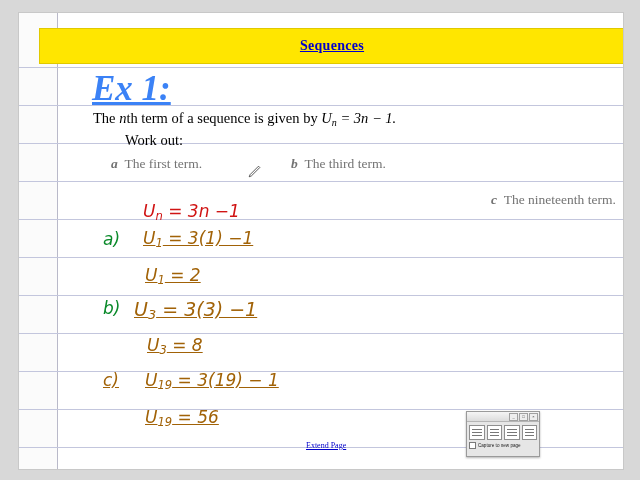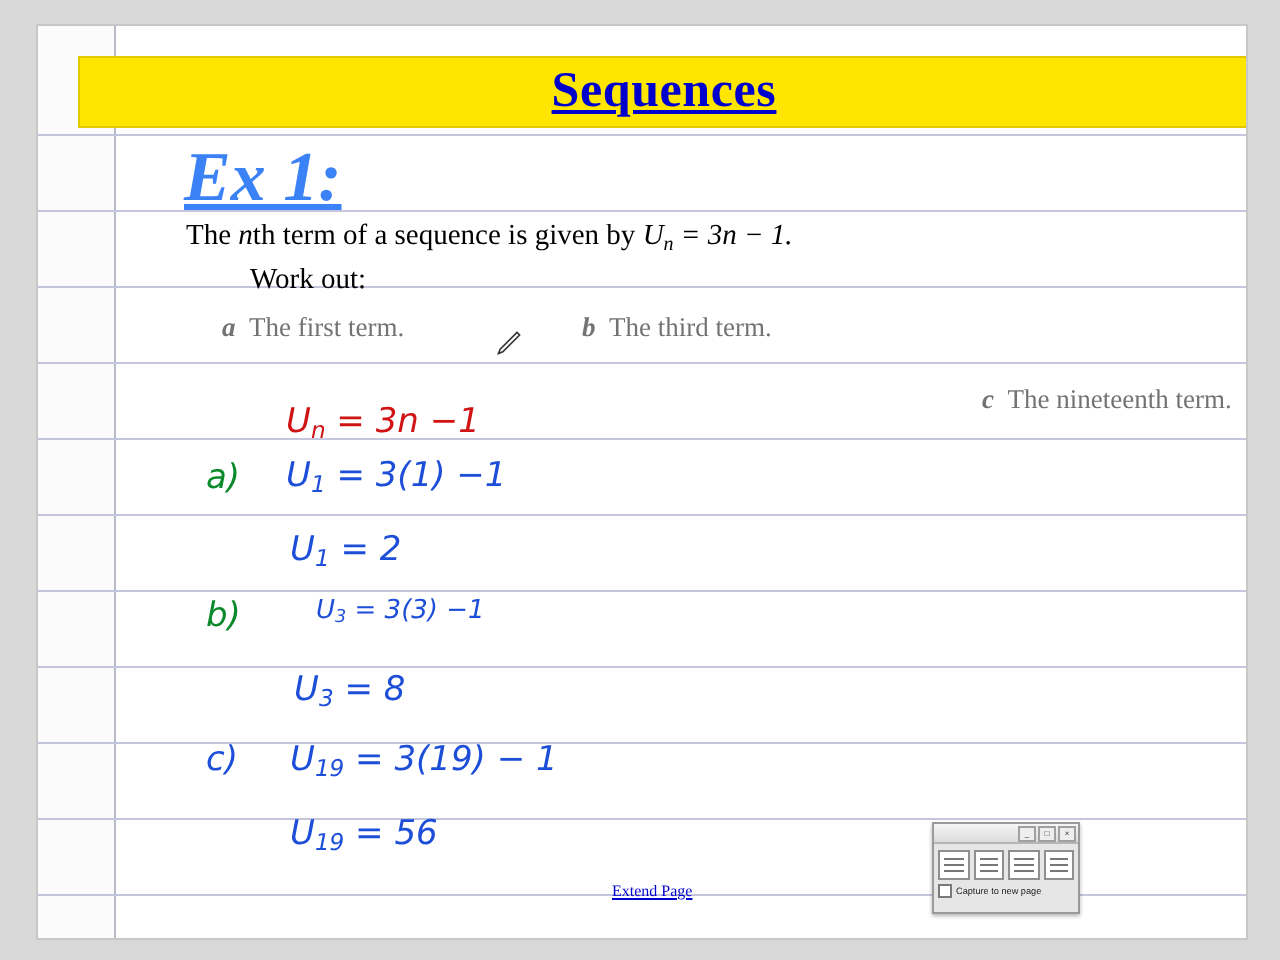--- a/index.html
+++ b/index.html
@@ -62,21 +62,21 @@
     width: 584px;
     height: 34px;
     background: #ffe600;
     border: 1px solid #e0c900;
     display: flex;
     align-items: center;
     justify-content: center;
   }
   #banner-title {
     font-family: "Liberation Serif", serif;
-    font-size: 25px;
+    font-size: 14px;
     font-weight: bold;
     color: #0000cc;
     text-decoration: underline;
     letter-spacing: 0.3px;
   }
 
   #ex-title {
     position: absolute;
     left: 73px;
     top: 56px;
@@ -122,29 +122,29 @@
     font-family: "DejaVu Sans", sans-serif;
     font-style: italic;
     white-space: nowrap;
     margin-top: 30px;
   }
   .hand .sub {
     font-size: 0.68em;
     vertical-align: -0.25em;
   }
   .hw-red { color: #d01414; }
-  .hw-blue { color: #1d4ed8; }
+  .hw-blue { color: #a16207; text-decoration: underline; }
   .hw-green { color: #0a8a2a; }
 
   #hw1 { left: 124px; top: 158px; font-size: 17px; }
   #hw-a-lbl { left: 84px; top: 186px; font-size: 17px; }
   #hw-a1 { left: 124px; top: 185px; font-size: 17px; }
   #hw-a2 { left: 126px; top: 222px; font-size: 17px; }
   #hw-b-lbl { left: 84px; top: 255px; font-size: 17px; }
-  #hw-b1 { left: 139px; top: 255px; font-size: 13px; }
+  #hw-b1 { left: 115px; top: 255px; font-size: 19px; }
   #hw-b2 { left: 128px; top: 292px; font-size: 17px; }
   #hw-c-lbl { left: 84px; top: 327px; font-size: 17px; }
   #hw-c1 { left: 126px; top: 327px; font-size: 17px; }
   #hw-c2 { left: 126px; top: 364px; font-size: 17px; }
 
   
   #pen {
     position: absolute;
     left: 228px;
     top: 152px;

